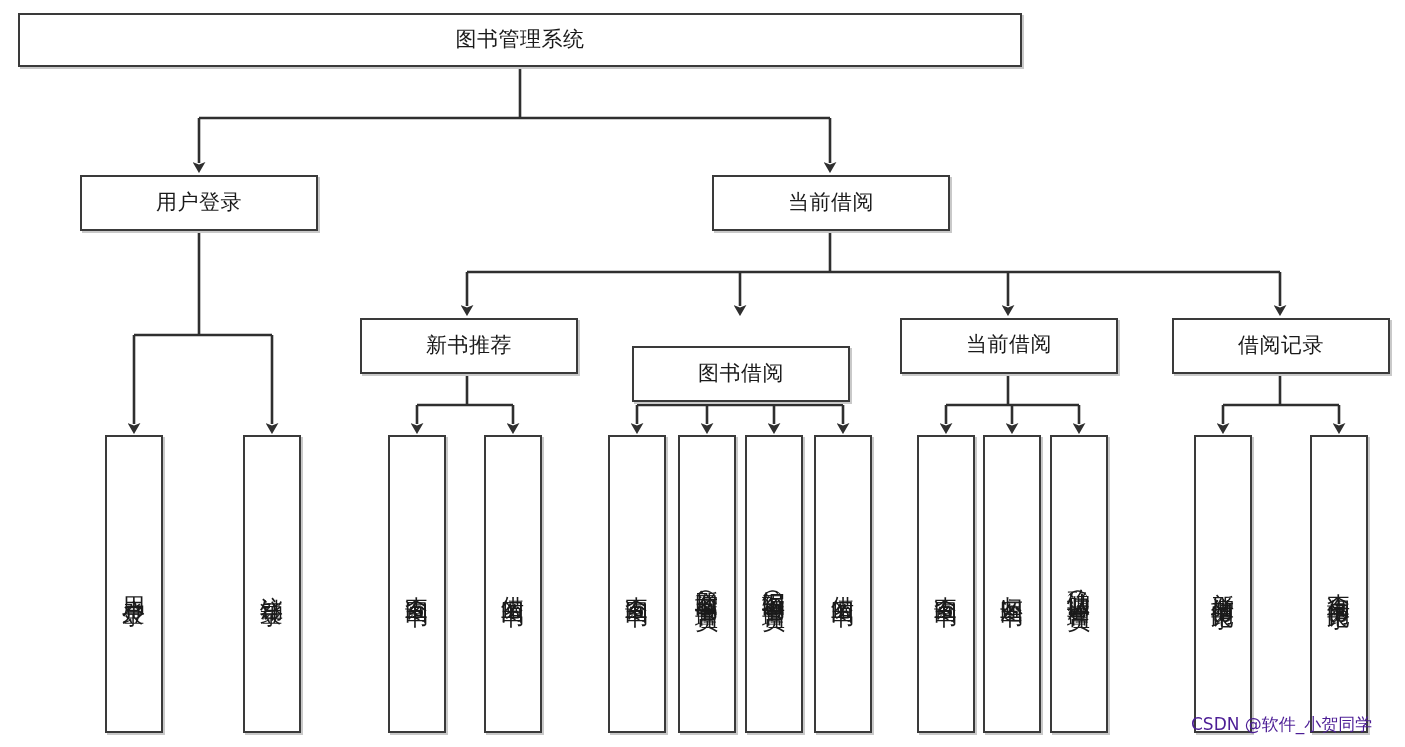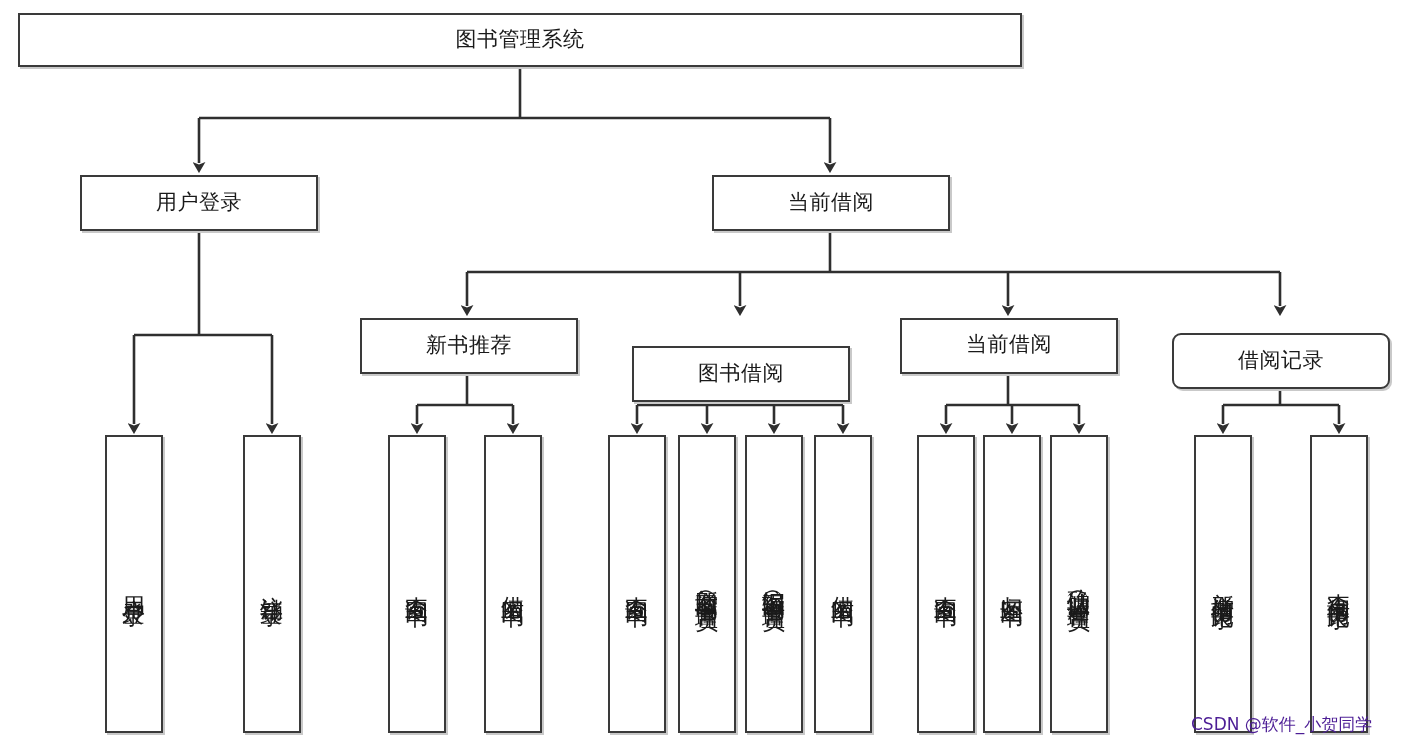--- a/index.html
+++ b/index.html
@@ -138,21 +138,21 @@
 
   <div class="node horiz shadowed" style="left:360px; top:318px; width:218px; height:56px;">
     <span class="node-label">新书推荐</span>
   </div>
   <div class="node horiz shadowed" style="left:632px; top:318px; width:218px; height:56px;margin-top:28px;">
     <span class="node-label">图书借阅</span>
   </div>
   <div class="node horiz shadowed" style="left:900px; top:318px; width:218px; height:56px;font-family:Liberation Mono, monospace;">
     <span class="node-label">当前借阅</span>
   </div>
-  <div class="node horiz shadowed" style="left:1172px; top:333px; width:218px; height:56px;border-radius:9px;">
+  <div class="node horiz shadowed" style="left:1172px; top:318px; width:218px; height:56px;">
     <span class="node-label">借阅记录</span>
   </div>
 
   <div class="node vert shadowed" style="left:105px; top:435px; width:58px; height:298px;">
     <span class="node-label">用户登录</span>
   </div>
   <div class="node vert shadowed" style="left:243px; top:435px; width:58px; height:298px;">
     <span class="node-label">注销登录</span>
   </div>
   <div class="node vert shadowed" style="left:388px; top:435px; width:58px; height:298px;">

